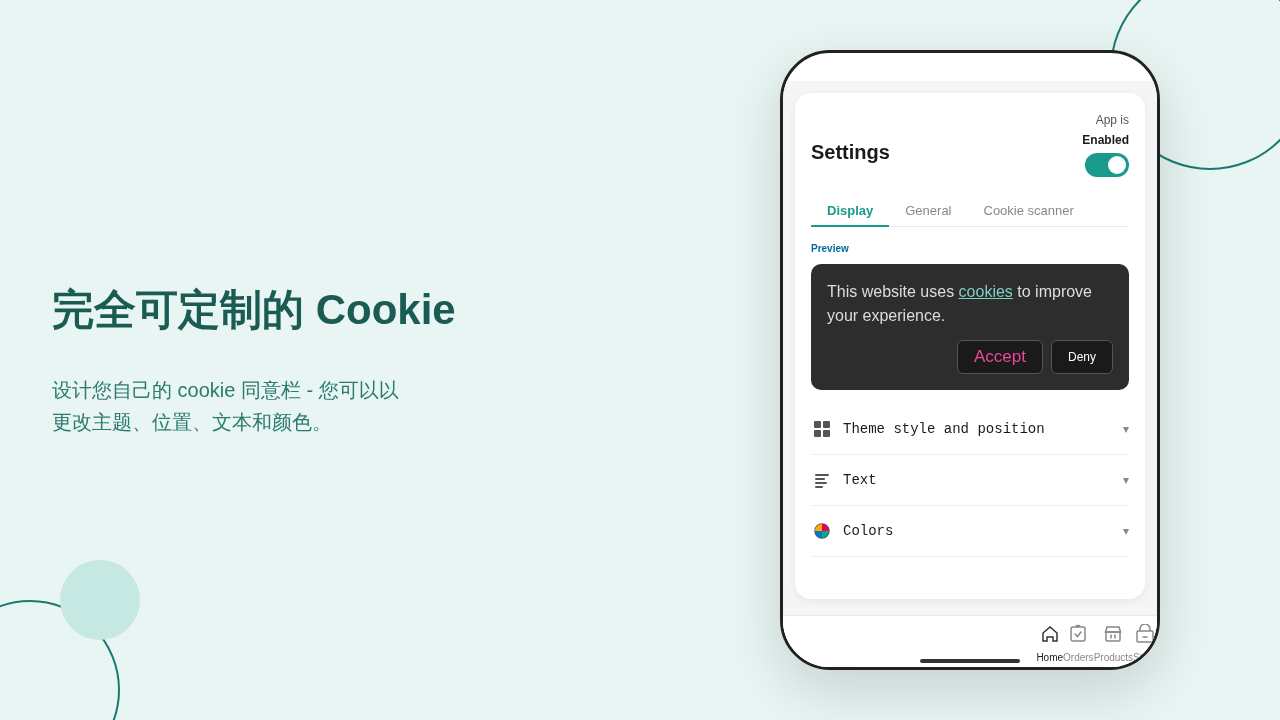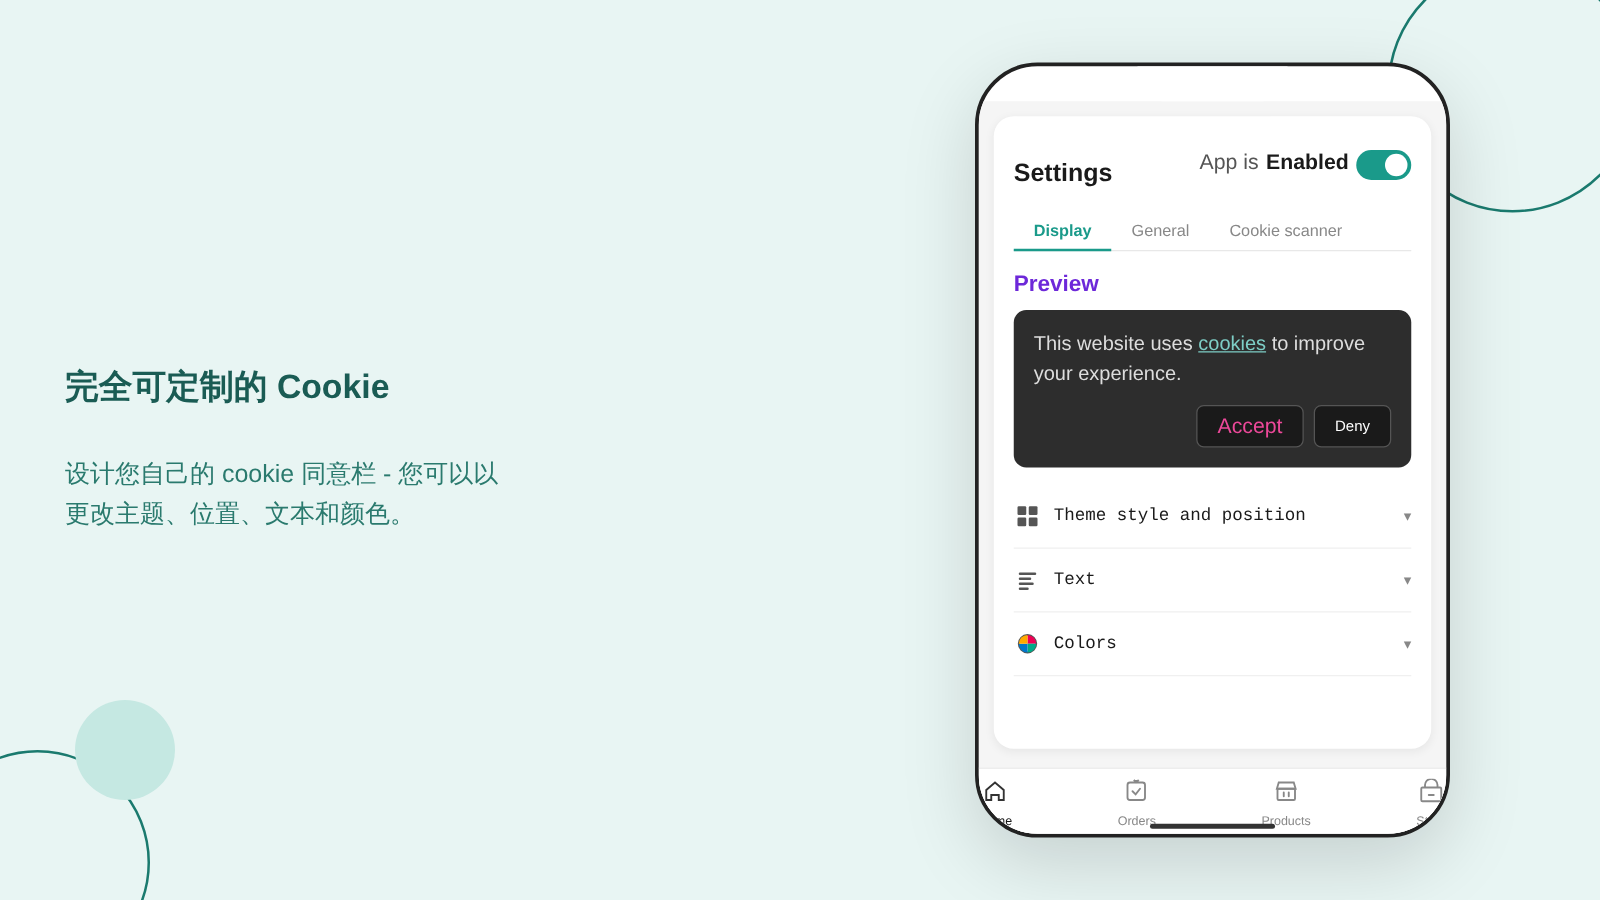--- a/index.html
+++ b/index.html
@@ -66,21 +66,21 @@
     
     .left-content {
       position: absolute;
       left: 52px;
       top: 50%;
       transform: translateY(-50%);
       width: 520px;
     }
 
     .main-title {
-      font-size: 27px;
+      font-size: 42px;
       font-weight: 700;
       color: #1a5c54;
       margin-bottom: 36px;
       line-height: 1.3;
     }
 
     .subtitle {
       font-size: 20px;
       color: #2a7a6e;
       line-height: 1.6;
@@ -142,24 +142,25 @@
 
     .settings-title {
       font-size: 20px;
       font-weight: 700;
       color: #1a1a1a;
       margin-top: 15px;
     }
 
     .app-status {
       display: flex;
-      align-items: flex-start;
+      align-items: flex-end;
       gap: 6px;
-      font-size: 17px;
+      font-size: 12px;
       color: #555;
+      flex-direction: column;
     }
 
     .app-status-label {
       font-weight: 600;
       color: #1a1a1a;
     }
 
     .toggle {
       width: 44px;
       height: 24px;
@@ -206,23 +207,23 @@
       position: absolute;
       bottom: -1px;
       left: 0;
       right: 0;
       height: 2px;
       background: #1a9a8a;
     }
 
     
     .preview-label {
-      font-size: 18px;
+      font-size: 10px;
       font-weight: 600;
-      color: #6d28d9;
+      color: #0369a1;
       margin-bottom: 10px;
     }
 
     .preview-banner {
       background: #2d2d2d;
       border-radius: 10px;
       padding: 16px;
       margin-bottom: 14px;
     }
 
@@ -304,21 +305,21 @@
 
     
     .bottom-nav {
       position: absolute;
       bottom: 0;
       left: 0;
       right: 0;
       background: white;
       border-top: 1px solid #e8e8e8;
       display: flex;
-      justify-content: space-between;
+      justify-content: flex-end;
       padding: 8px 0 4px;
     }
 
     .nav-item {
       display: flex;
       flex-direction: column;
       align-items: center;
       gap: 3px;
       cursor: pointer;
     }

